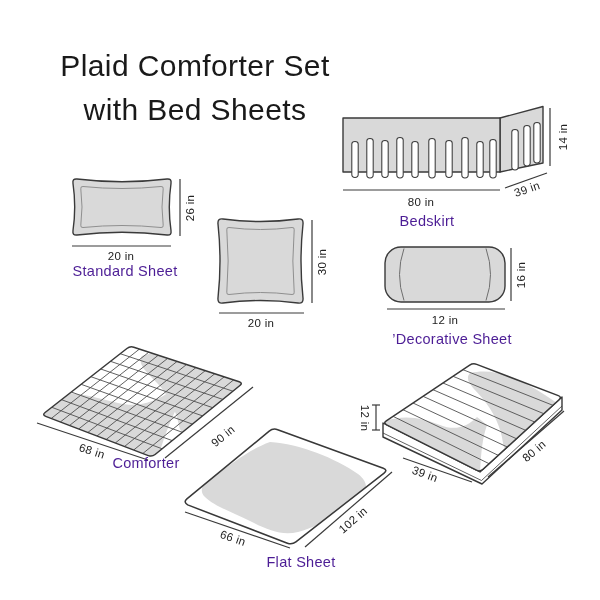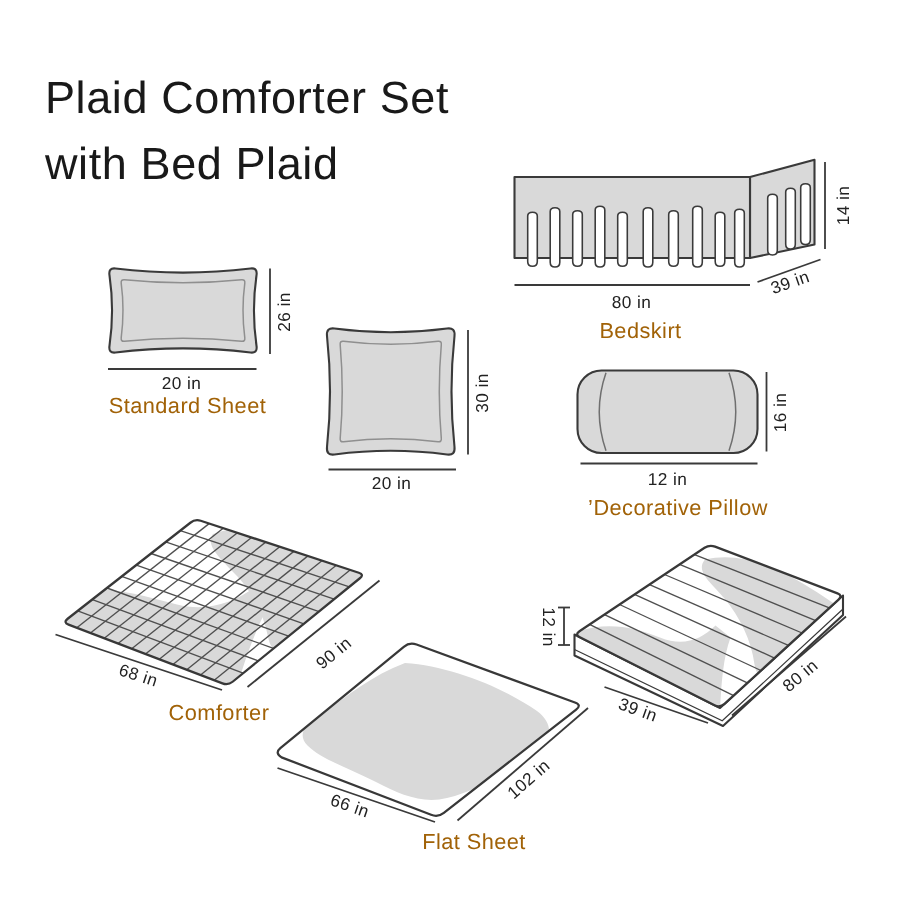--- a/index.html
+++ b/index.html
@@ -1,51 +1,51 @@
 <!DOCTYPE html>
 <html><head>
 <meta charset="utf-8">
 <style>
   html,body{margin:0;padding:0;background:#fff;}
   .stage{
     position:relative;width:600px;height:600px;background:#ffffff;overflow:hidden;
     font-family:"Liberation Sans",sans-serif;color:#1b1b1b;
   }
   .title{
-    position:absolute;left:30px;top:44px;width:330px;
+    position:absolute;left:30px;top:44px;width:330px;text-align:center;
     font-size:30px;line-height:44px;font-weight:400;letter-spacing:.4px;color:#191919;
   }
   .fig{position:absolute;}
   .fig svg{position:absolute;left:0;top:0;overflow:visible;}
   .dim{
     position:absolute;font-size:11.5px;letter-spacing:.3px;color:#222;
     text-align:center;height:14px;line-height:14px;white-space:nowrap;
   }
   .rot-ccw{transform:rotate(-90deg);transform-origin:center;}
   .rot-cw{transform:rotate(90deg);transform-origin:center;}
   .lbl{
-    position:absolute;font-size:14.5px;letter-spacing:.3px;color:#a16207;
+    position:absolute;font-size:14.5px;letter-spacing:.3px;color:#4c1d95;
     text-align:center;height:18px;line-height:18px;white-space:nowrap;
   }
   .shape{fill:#d9d9d9;stroke:#3a3a3a;stroke-width:1.4;stroke-linejoin:round;}
   .inner{fill:none;stroke:#8f8f8f;stroke-width:1;}
   .dimline{stroke:#3a3a3a;stroke-width:1.2;}
   .grid{stroke:#4f4f4f;stroke-width:.9;}
   .patch{fill:#d9d9d9;}
   .outline{fill:none;stroke:#383838;stroke-width:1.5;stroke-linejoin:round;}
   .slot{fill:#ffffff;stroke:#3a3a3a;stroke-width:1.05;}
 </style>
 </head>
 <body>
 
 <div class="stage">
 
   <div class="title">
     <div>Plaid Comforter Set</div>
-    <div>with Bed Plaid</div>
+    <div>with Bed Sheets</div>
   </div>
 
   <div class="fig" style="left:60px;top:170px;width:150px;height:115px">
     <svg width="150" height="115">
       <path class="shape" d="M 17,9 Q 62,14.5 107,9 Q 111.8,8.4 111,13.5 Q 107.6,37 111,60.5 Q 111.8,65.6 107,65 Q 62,59.5 17,65 Q 12.2,65.6 13,60.5 Q 16.4,37 13,13.5 Q 12.2,8.4 17,9 Z"></path>
       <path class="inner" d="M 23,16.5 Q 62,20.5 101,16.5 Q 103.5,16.2 103.2,18.8 Q 100.8,37 103.2,55.2 Q 103.5,57.8 101,57.5 Q 62,53.5 23,57.5 Q 20.5,57.8 20.8,55.2 Q 23.2,37 20.8,18.8 Q 20.5,16.2 23,16.5 Z"></path>
       <line class="dimline" x1="12" y1="76" x2="111" y2="76"></line>
       <line class="dimline" x1="120" y1="9" x2="120" y2="66"></line>
     </svg>
     <span class="dim" style="left:36px;top:79px;width:50px">20 in</span>
@@ -96,21 +96,21 @@
   <div class="fig" style="left:375px;top:235px;width:170px;height:115px">
     <svg width="170" height="115">
       <rect class="shape" x="10" y="12" width="120" height="55" rx="16" ry="16"></rect>
       <path class="inner" style="stroke:#6f6f6f" d="M 29,13.5 Q 20,39.5 29,65.5"></path>
       <path class="inner" style="stroke:#6f6f6f" d="M 111,13.5 Q 120,39.5 111,65.5"></path>
       <line class="dimline" x1="12" y1="74" x2="130" y2="74"></line>
       <line class="dimline" x1="136" y1="13" x2="136" y2="66"></line>
     </svg>
     <span class="dim" style="left:45px;top:78px;width:50px">12 in</span>
     <span class="dim rot-ccw" style="left:126px;top:33px;width:40px">16 in</span>
-    <span class="lbl" style="left:2px;top:95px;width:150px">’Decorative Pillow</span>
+    <span class="lbl" style="left:2px;top:95px;width:150px">’Decorative Sheet</span>
   </div>
 
   <div class="fig" style="left:30px;top:340px;width:235px;height:155px">
     <svg width="235" height="155">
       <defs>
         <clipPath id="comfClip">
           <path d="M 103.8,7.2 L 209.2,41.8 Q 213,43 209.9,45.5 L 125.1,114.5 Q 122,117 118.3,115.6 L 15.7,76.4 Q 12,75 15.1,72.5 L 96.9,8.5 Q 100,6 103.8,7.2 Z"></path>
         </clipPath>
       </defs>
       <g clip-path="url(#comfClip)">
@@ -137,40 +137,40 @@
           <line x1="31.6" y1="59.7" x2="142.2" y2="100.6"></line>
             <line x1="21.8" y1="67.3" x2="132.1" y2="108.8"></line>
         </g>
       </g>
       <path class="outline" d="M 103.8,7.2 L 209.2,41.8 Q 213,43 209.9,45.5 L 125.1,114.5 Q 122,117 118.3,115.6 L 15.7,76.4 Q 12,75 15.1,72.5 L 96.9,8.5 Q 100,6 103.8,7.2 Z"></path>
       <line class="dimline" x1="7" y1="83" x2="118" y2="120"></line>
       <line class="dimline" x1="135" y1="118" x2="223" y2="47"></line>
     </svg>
     <span class="dim" style="left:37px;top:104px;width:50px;transform:rotate(18deg)">68 in</span>
     <span class="dim" style="left:168px;top:89px;width:50px;transform:rotate(-39deg)">90 in</span>
-    <span class="lbl" style="left:66px;top:127px;width:100px">Comforter</span>
+    <span class="lbl" style="left:66px;top:114px;width:100px">Comforter</span>
   </div>
 
   <div class="fig" style="left:170px;top:420px;width:235px;height:160px">
     <svg width="235" height="160">
       <defs>
         <clipPath id="flatClip">
           <path d="M 107.7,9.7 L 213.3,48.3 Q 218,50 214.1,53.1 L 125.9,121.9 Q 122,125 117.4,123.2 L 17.7,84.9 Q 13,82 16.9,78.8 L 99.2,11.2 Q 103,8 107.7,9.7 Z"></path>
         </clipPath>
       </defs>
       <g clip-path="url(#flatClip)">
         <path class="patch" d="M 100,22 C 130,24 165,38 188,54 C 200,63 198,74 186,82 C 168,95 148,107 128,112 C 112,116 97,110 80,101 C 62,92 44,86 35,77 C 28,70 33,62 44,56 C 62,44 78,30 100,22 Z"></path>
       </g>
       <path class="outline" d="M 107.7,9.7 L 213.3,48.3 Q 218,50 214.1,53.1 L 125.9,121.9 Q 122,125 117.4,123.2 L 17.7,84.9 Q 13,82 16.9,78.8 L 99.2,11.2 Q 103,8 107.7,9.7 Z"></path>
       <line class="dimline" x1="15" y1="92" x2="120" y2="128"></line>
       <line class="dimline" x1="135" y1="127" x2="222" y2="52"></line>
     </svg>
     <span class="dim" style="left:38px;top:111px;width:50px;transform:rotate(19deg)">66 in</span>
     <span class="dim" style="left:153px;top:93px;width:60px;transform:rotate(-41deg)">102 in</span>
-    <span class="lbl" style="left:96px;top:133px;width:100px">Flat Sheet</span>
+    <span class="lbl" style="left:81px;top:133px;width:100px">Flat Sheet</span>
   </div>
 
   <div class="fig" style="left:355px;top:355px;width:235px;height:165px">
     <svg width="235" height="165">
       <defs>
         <clipPath id="fitClip">
           <path d="M 121.7,9.4 L 203.3,40.6 Q 207,42 204,44.7 L 128,114.3 Q 125,117 121.4,115.2 L 31.6,69.8 Q 28,68 31.3,65.8 L 114.7,10.2 Q 118,8 121.7,9.4 Z"></path>
         </clipPath>
       </defs>
       <path d="M 28,68 L 125,117 L 207,42 L 207,55 L 127,129 L 28,82 Z" style="fill:#ffffff;stroke:#383838;stroke-width:1.4;stroke-linejoin:round"></path>

